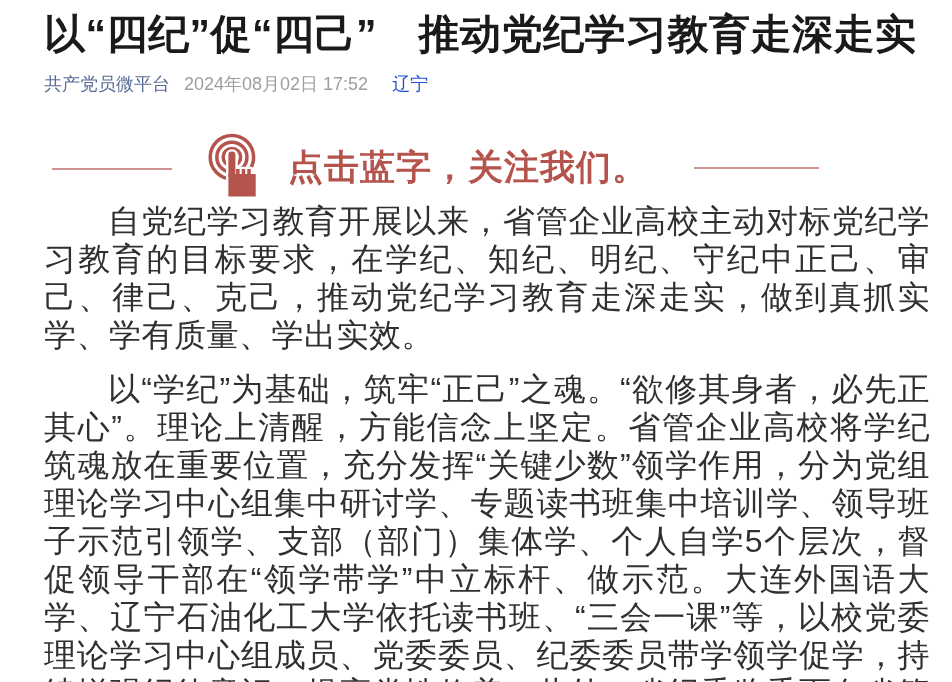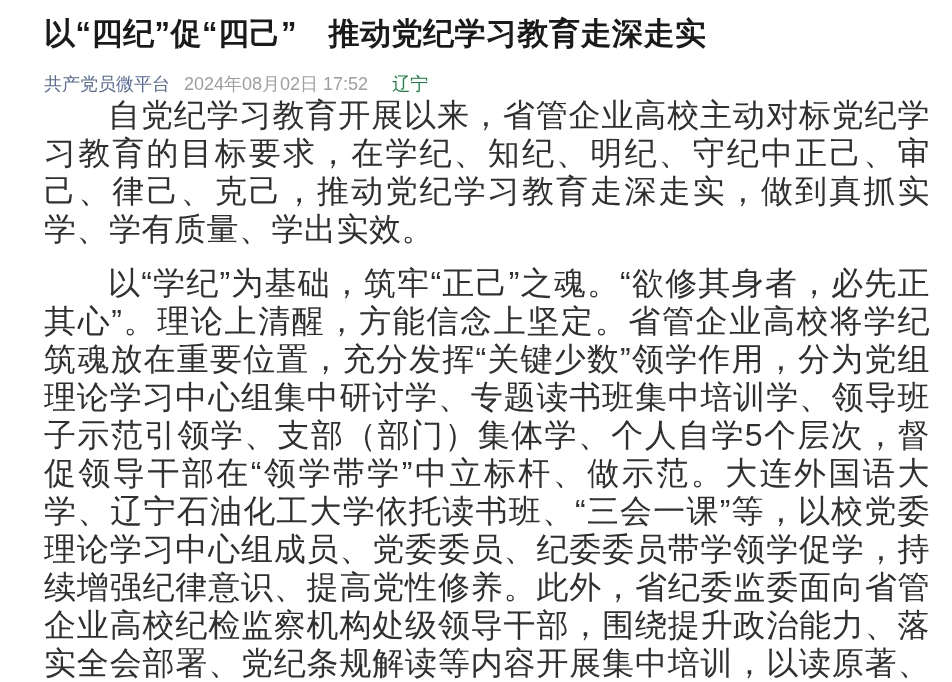--- a/index.html
+++ b/index.html
@@ -9,40 +9,40 @@
     color: #333333;
   }
   .page {
     width: 952px;
     height: 682px;
     padding: 0 22px 0 44px;
     background: #ffffff;
   }
   .article-title {
     margin-top: 14px;
-    font-size: 31px;
+    font-size: 41px;
     line-height: 40px;
     font-weight: bold;
     color: #1a1a1a;
     letter-spacing: 0.5px;
   }
   .byline {
     margin-top: 18px;
     display: flex;
     align-items: baseline;
     font-size: 18px;
     line-height: 24px;
   }
   .account-name {
     color: #576b95;
     cursor: pointer;
     margin-right: 14px;
   }
   .pub-date { color: #9e9e9e; margin-right: 24px; }
-  .pub-location { color: #15803d; }
+  .pub-location { color: #1d4ed8; }
   .follow-banner {
     margin-top: 36px;
     height: 70px;
     position: relative;
     display: flex;
     align-items: center;
   }
   .banner-line {
     height: 2px;
     background: #d09490;
@@ -81,19 +81,46 @@
 <div class="page">
 
   <h1 class="article-title">以“四纪”促“四己”　推动党纪学习教育走深走实</h1>
 
   <div class="byline">
     <span class="account-name">共产党员微平台</span>
     <span class="pub-date">2024年08月02日 17:52</span>
     <span class="pub-location">辽宁</span>
   </div>
 
+  <div class="follow-banner">
+    <div class="banner-line left"></div>
+
+    <div class="tap-icon-wrap">
+      <svg width="78" height="70" viewBox="0 0 110 100" xmlns="http://www.w3.org/2000/svg">
+
+        <circle cx="42" cy="36" r="31" fill="none" stroke="#b5534d" stroke-width="5"></circle>
+        <circle cx="42" cy="36" r="21.5" fill="none" stroke="#b5534d" stroke-width="5"></circle>
+        <circle cx="42" cy="36" r="12.5" fill="none" stroke="#b5534d" stroke-width="5"></circle>
+        <circle cx="42" cy="36" r="5" fill="#b5534d"></circle>
+
+        <g fill="#ffffff" stroke="#ffffff" stroke-width="7" stroke-linejoin="round">
+          <rect x="37" y="28" width="10" height="38" rx="4.5"></rect>
+          <path d="M37,60 h11 v-7 h5 v7 h3 v-7 h5 v7 h3 v-7 h5 v7 h7 v32 h-39 z"></path>
+        </g>
+
+        <g fill="#b5534d">
+          <rect x="37" y="28" width="10" height="38" rx="4.5"></rect>
+          <path d="M37,60 h11 v-7 h5 v7 h3 v-7 h5 v7 h3 v-7 h5 v7 h7 v32 h-39 z"></path>
+        </g>
+      </svg>
+    </div>
+
+    <div class="banner-text">点击蓝字，关注我们。</div>
+
+    <div class="banner-line right"></div>
+  </div>
 
   <div class="article-body">
     <p class="p1">自党纪学习教育开展以来，省管企业高校主动对标党纪学习教育的目标要求，在学纪、知纪、明纪、守纪中正己、审己、律己、克己，推动党纪学习教育走深走实，做到真抓实学、学有质量、学出实效。</p>
     <p class="p2">以“学纪”为基础，筑牢“正己”之魂。“欲修其身者，必先正其心”。理论上清醒，方能信念上坚定。省管企业高校将学纪筑魂放在重要位置，充分发挥“关键少数”领学作用，分为党组理论学习中心组集中研讨学、专题读书班集中培训学、领导班子示范引领学、支部（部门）集体学、个人自学5个层次，督促领导干部在“领学带学”中立标杆、做示范。大连外国语大学、辽宁石油化工大学依托读书班、“三会一课”等，以校党委理论学习中心组成员、党委委员、纪委委员带学领学促学，持续增强纪律意识、提高党性修养。此外，省纪委监委面向省管企业高校纪检监察机构处级领导干部，围绕提升政治能力、落实全会部署、党纪条规解读等内容开展集中培训，以读原著、学原文、悟原理推动党纪学习教育入脑入心入行，以处级领导干部带动广大党员干部学纪正己。</p>
   </div>
 
 </div>
 
 </body></html>

